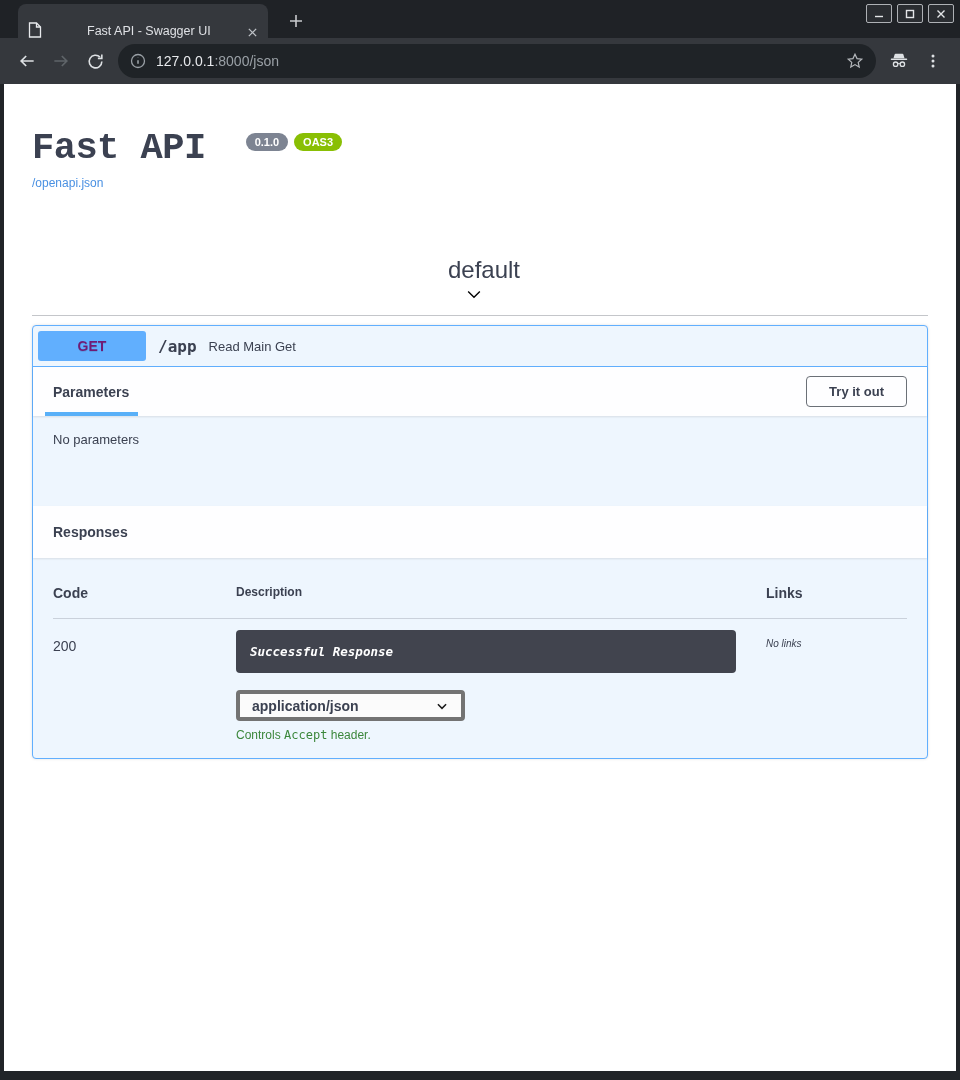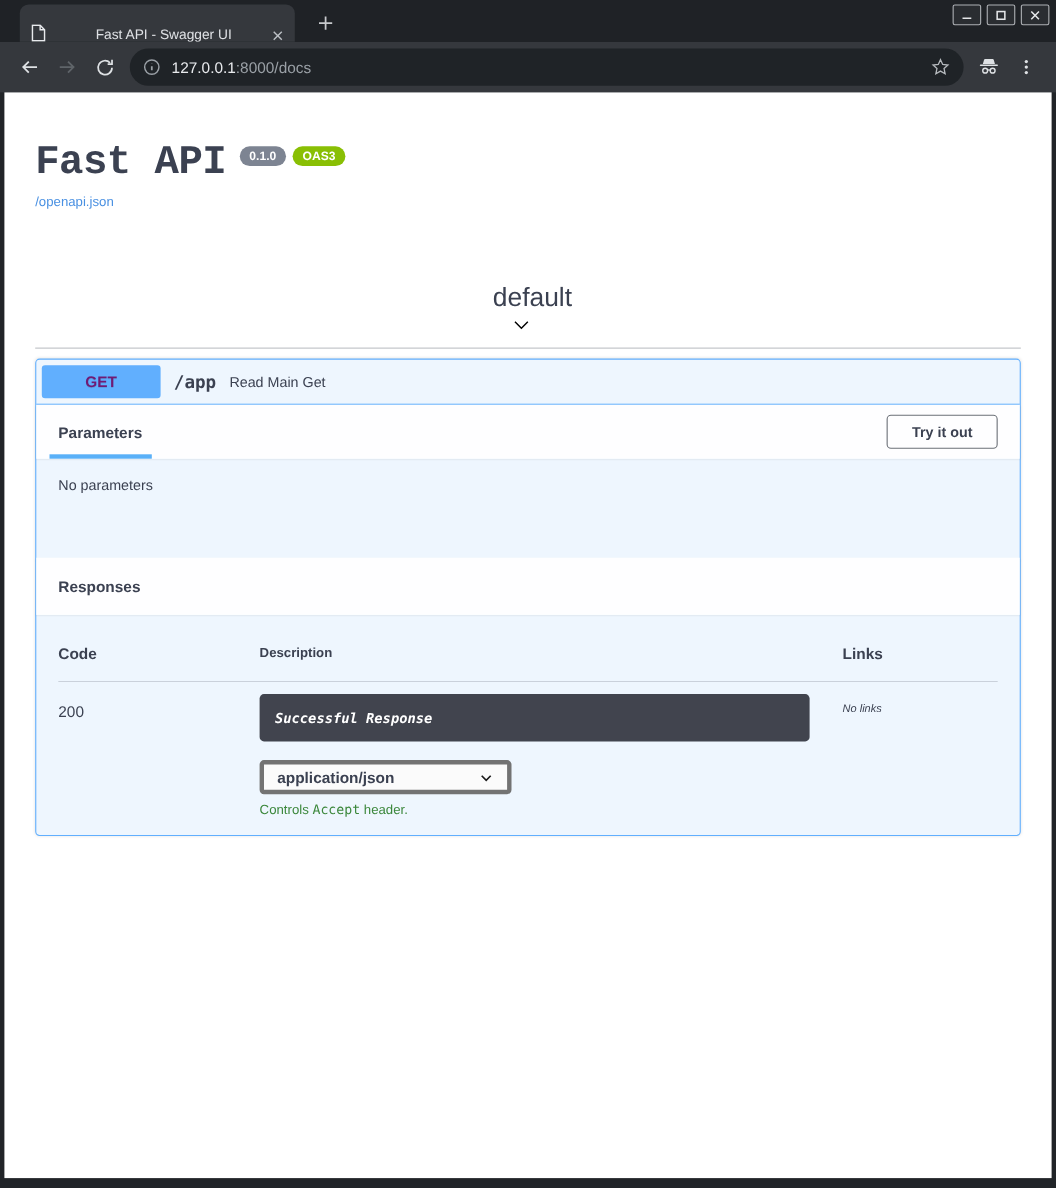--- a/index.html
+++ b/index.html
@@ -32,21 +32,21 @@
 
   
   .page { position: absolute; top: 84px; left: 4px; width: 952px; height: 987px; background: #ffffff; overflow: hidden; color: #3b4151; }
   .wrap { padding: 0 28px; }
 
   .info { margin-top: 46px; }
   .title-row { display: flex; align-items: flex-start; }
   .api-title { font-size: 37px; font-weight: bold; color: #3b4151; line-height: 1; letter-spacing: -0.5px; font-family: Liberation Mono, monospace; }
   .badges { display: flex; gap: 6px; margin: 3px 0 0 12px; }
   .badge { font-size: 11px; font-weight: bold; color: #fff; padding: 3px 9px; border-radius: 10px; }
-  .badge-version { background: #7d8492; }
+  .badge-version { background: #7d8492; margin-left: 28px; }
   .badge-oas { background: #89bf04; }
   .spec-link { display: inline-block; margin-top: 9px; font-size: 12px; color: #4990e2; text-decoration: none; }
 
   .tag-section { margin-top: 56px; }
   .tag-header { display: flex; justify-content: space-between; align-items: center;
                 padding: 9px 0 11px 8px; border-bottom: 1px solid rgba(59,65,81,.3); cursor: pointer; flex-direction: column; }
   .tag-name { font-size: 24px; color: #3b4151; }
   .tag-chevron { margin-right: 20px; color: #000; display: flex; }
 
   .opblock { margin-top: 9px; border: 1px solid #61affe; border-radius: 4px; background: #eef6fe;
@@ -155,21 +155,21 @@
           <path d="M20 3v5h-5" stroke-width="2"></path>
       </svg>
     </div>
     <div class="addressbar">
       <span>
         <svg width="16" height="16" viewBox="0 0 16 16" fill="none" stroke="#9aa0a6" stroke-width="1.3">
           <circle cx="8" cy="8" r="6.5"></circle>
             <path d="M8 7.2v3.6M8 4.8v.2" stroke-width="1.6"></path>
         </svg>
       </span>
-      <span class="url-text"><span class="url-host">127.0.0.1</span><span>:8000/docs</span></span>
+      <span class="url-text"><span class="url-host">127.0.0.1</span><span>:8000/json</span></span>
       <span>
         <svg width="18" height="18" viewBox="0 0 24 24" fill="none" stroke="#b5b9bd" stroke-width="1.6">
           <path d="M12 3l2.7 5.8 6.3.7-4.7 4.3 1.3 6.2-5.6-3.2-5.6 3.2 1.3-6.2L3 9.5l6.3-.7z"></path>
         </svg>
       </span>
     </div>
     <div class="toolbar-right">
       <div class="nav-icon">
         <svg width="22" height="22" viewBox="0 0 24 24" fill="#dee1e4">
           <path d="M6 9l1.2-4.2c.1-.5.6-.8 1.1-.8h7.4c.5 0 1 .3 1.1.8L18 9z"></path>

